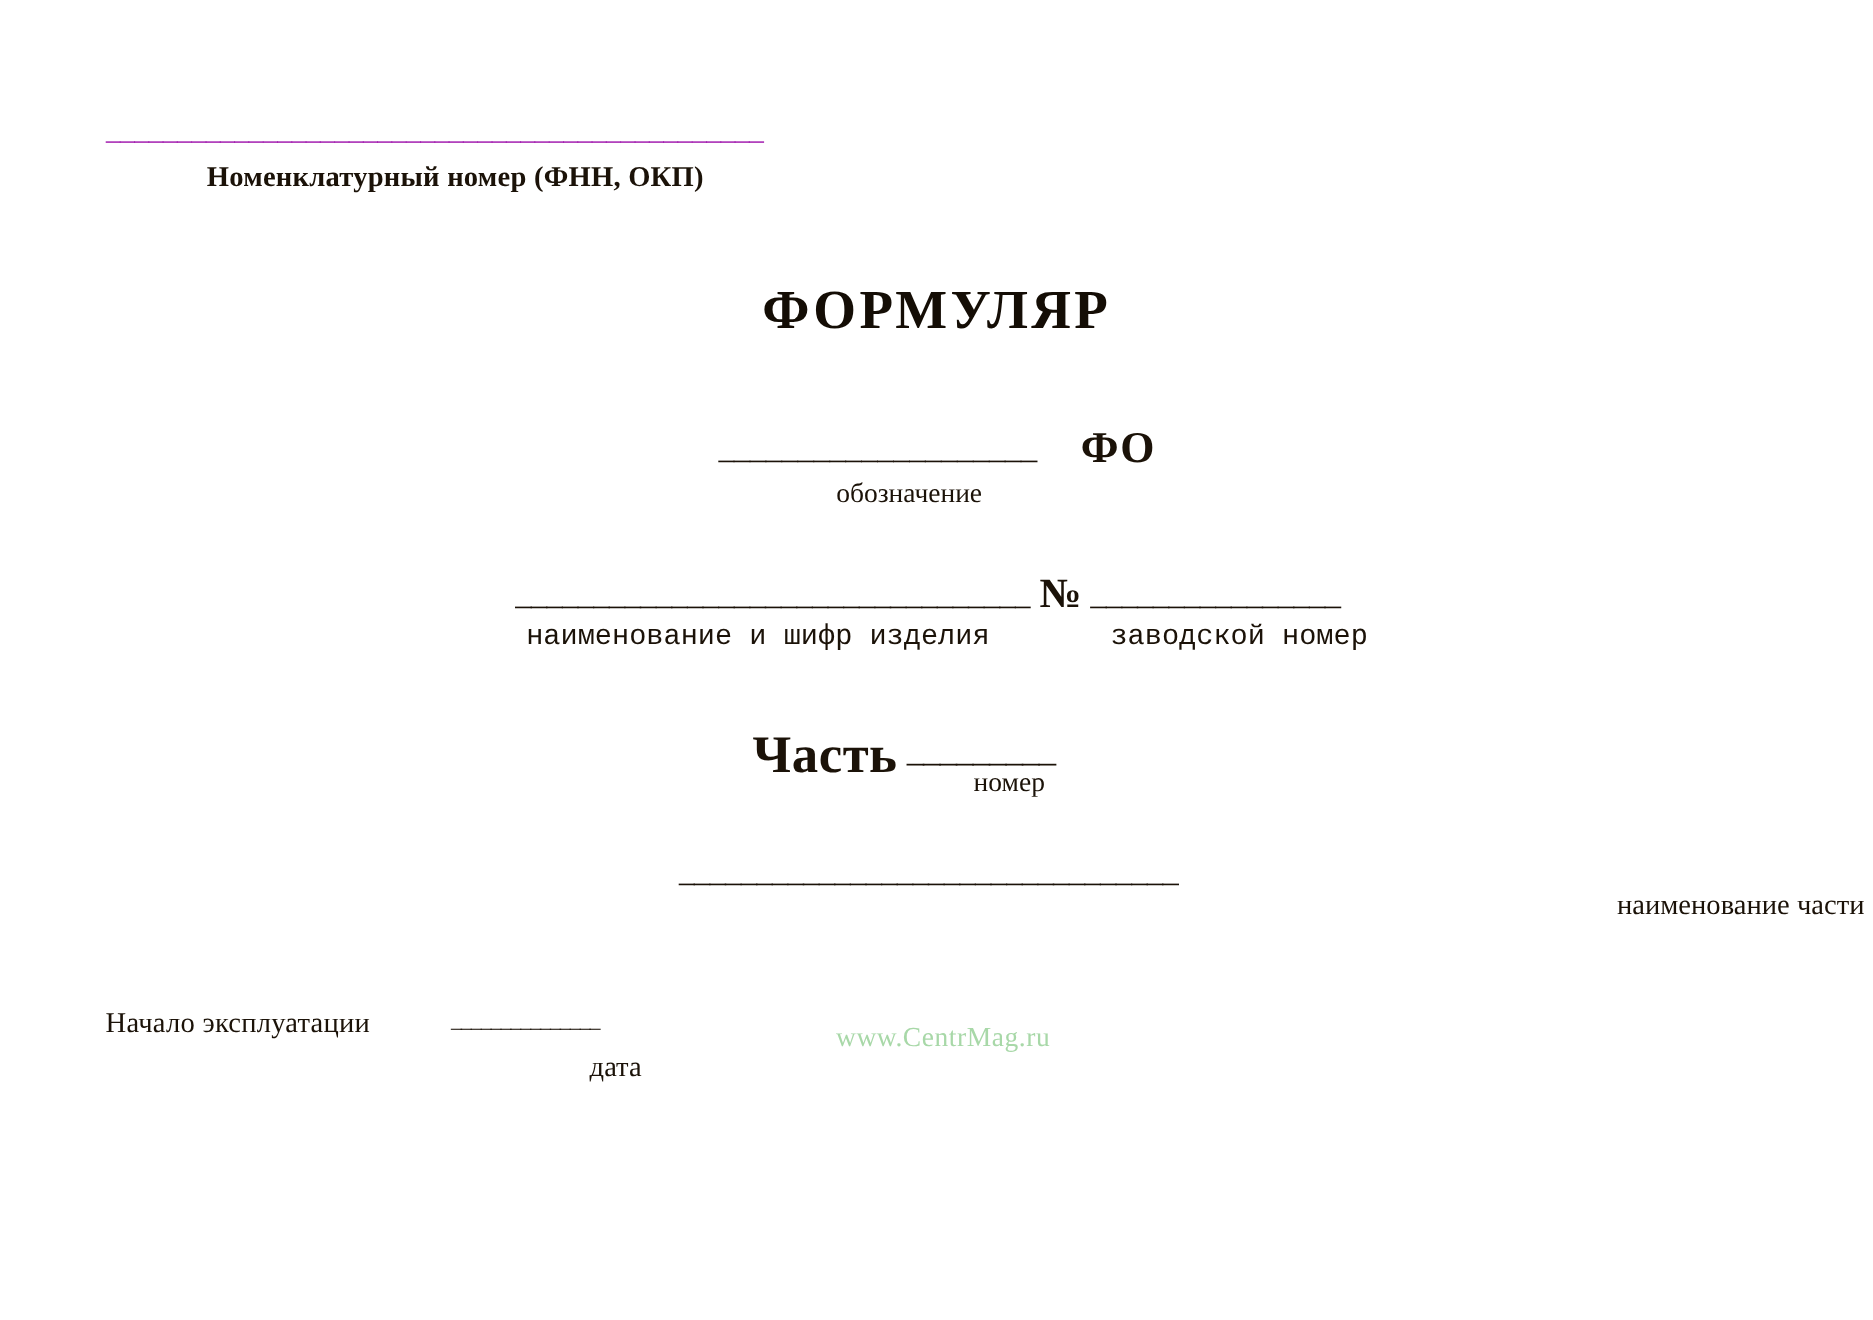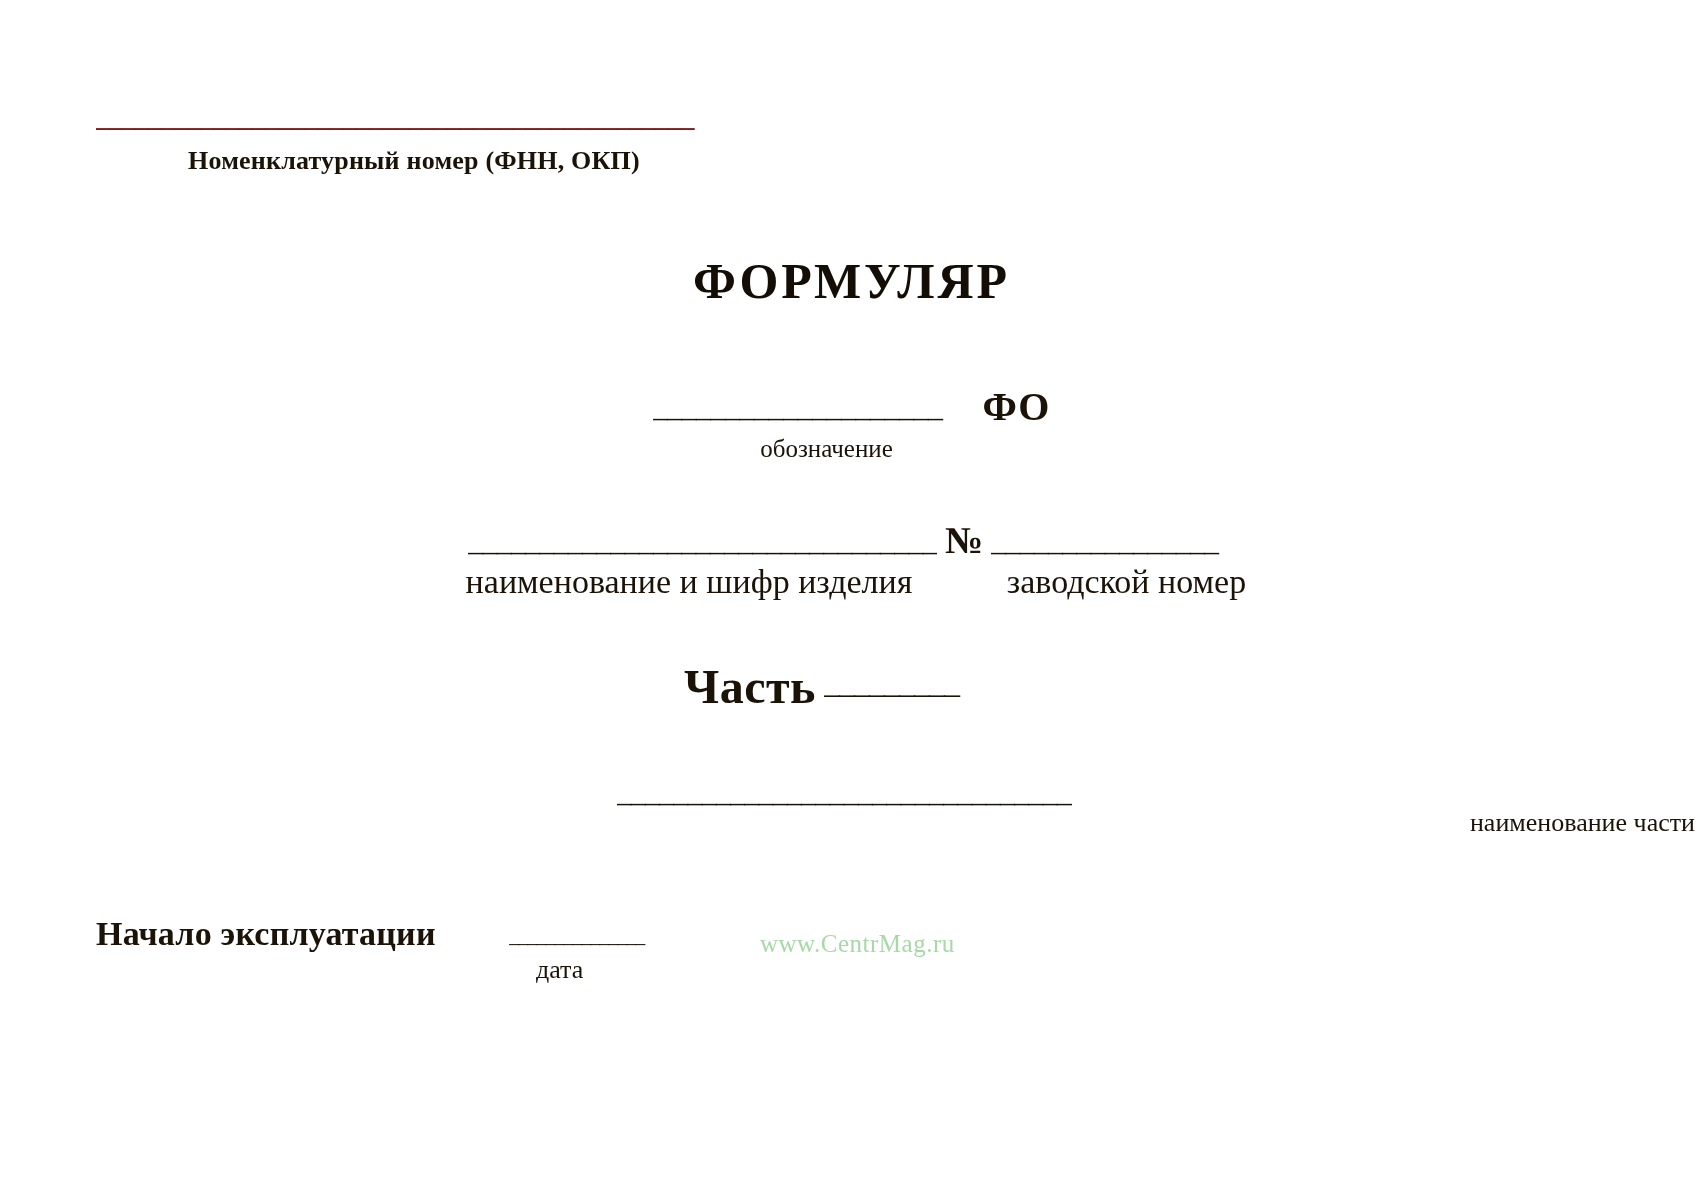--- a/index.html
+++ b/index.html
@@ -30,25 +30,24 @@
     position: absolute;
     left: 96px;
     top: 104px;
     width: 720px;
   }
   .nomen-rule {
     font-family: "Liberation Serif", serif;
     font-size: 27px;
     line-height: 1;
     letter-spacing: -0.5px;
-    color: #7f1d1d;
+    color: #a21caf;
     white-space: nowrap;
     overflow: hidden;
     height: 26px;
-    font-weight: bold;
   }
   .nomen-caption {
     margin-top: 16px;
     margin-left: 92px;
     font-size: 26px;
     font-weight: bold;
     font-family: "Liberation Serif", serif;
     letter-spacing: 0.2px;
   }
 
@@ -140,21 +139,22 @@
     position: relative;
     top: 3px;
   }
   .prod-captions {
     position: absolute;
     left: 0;
     right: 0;
     top: 563px;
     text-align: center;
     white-space: nowrap;
-    font-size: 34px;
+    font-size: 26px;
+    font-family: Liberation Mono, monospace;
   }
   .cap-name {
     display: inline-block;
     width: 490px;
     text-align: center;
   }
   .cap-gap {
     display: inline-block;
     width: 60px;
   }
@@ -226,22 +226,22 @@
   }
 
   
   .start-row {
     position: absolute;
     left: 96px;
     top: 915px;
     white-space: nowrap;
   }
   .start-label {
-    font-size: 34px;
-    font-weight: bold;
+    font-size: 26px;
+    font-weight: normal;
     letter-spacing: 0.2px;
     margin-top: 18px;
   }
   .start-line {
     display: inline-block;
     font-size: 20px;
     letter-spacing: -1px;
     width: 250px;
     overflow: hidden;
     text-align: center;
@@ -287,20 +287,21 @@
   <div class="prod-row">
     <span class="prod-line">_________________________________</span><span class="num-sign">№</span><span class="serial-line">________________</span>
   </div>
   <div class="prod-captions">
     <span class="cap-name">наименование и шифр изделия</span><span class="cap-gap"></span><span class="cap-serial">заводской номер</span>
   </div>
 
   <div class="part-row">
     <span class="part-word">Часть</span><span class="part-line">_________</span>
   </div>
+  <div class="part-caption">номер</div>
 
   <div class="partname-row">
     <span class="partname-line">________________________________</span>
   </div>
   <div class="partname-caption">наименование части</div>
 
   <div class="start-row">
     <span class="start-label">Начало эксплуатации</span><span class="start-line">_______________</span>
   </div>
   <div class="start-caption">дата</div>

